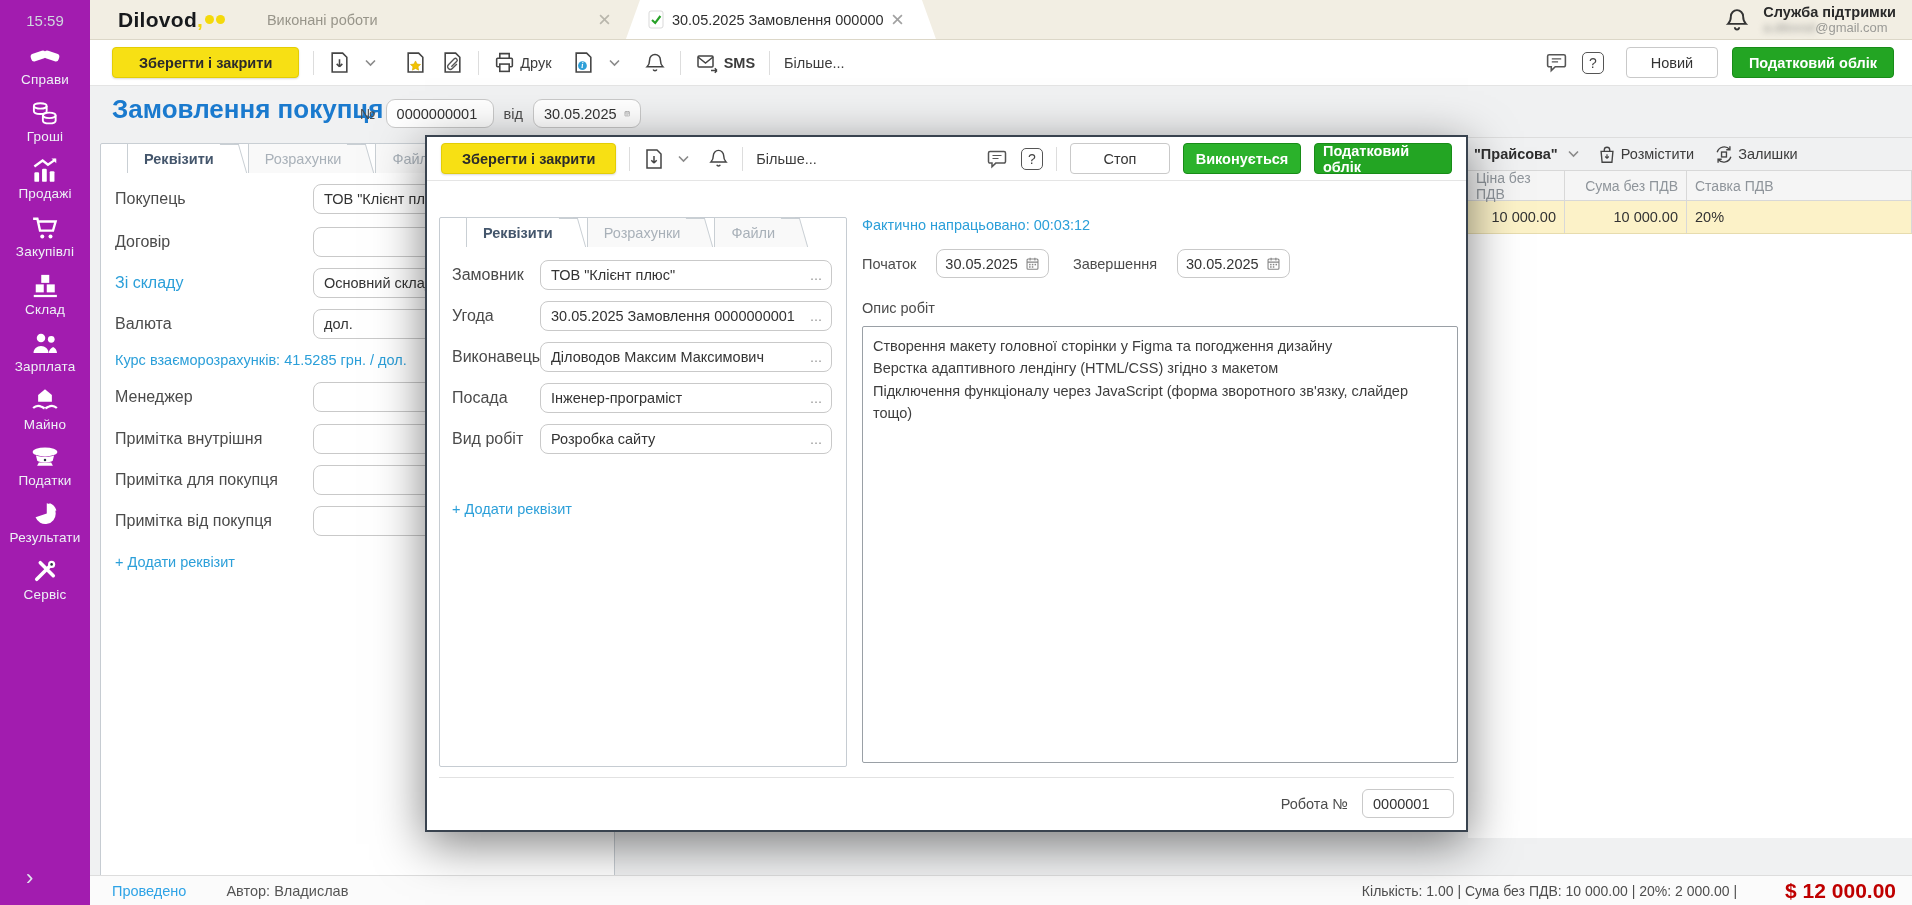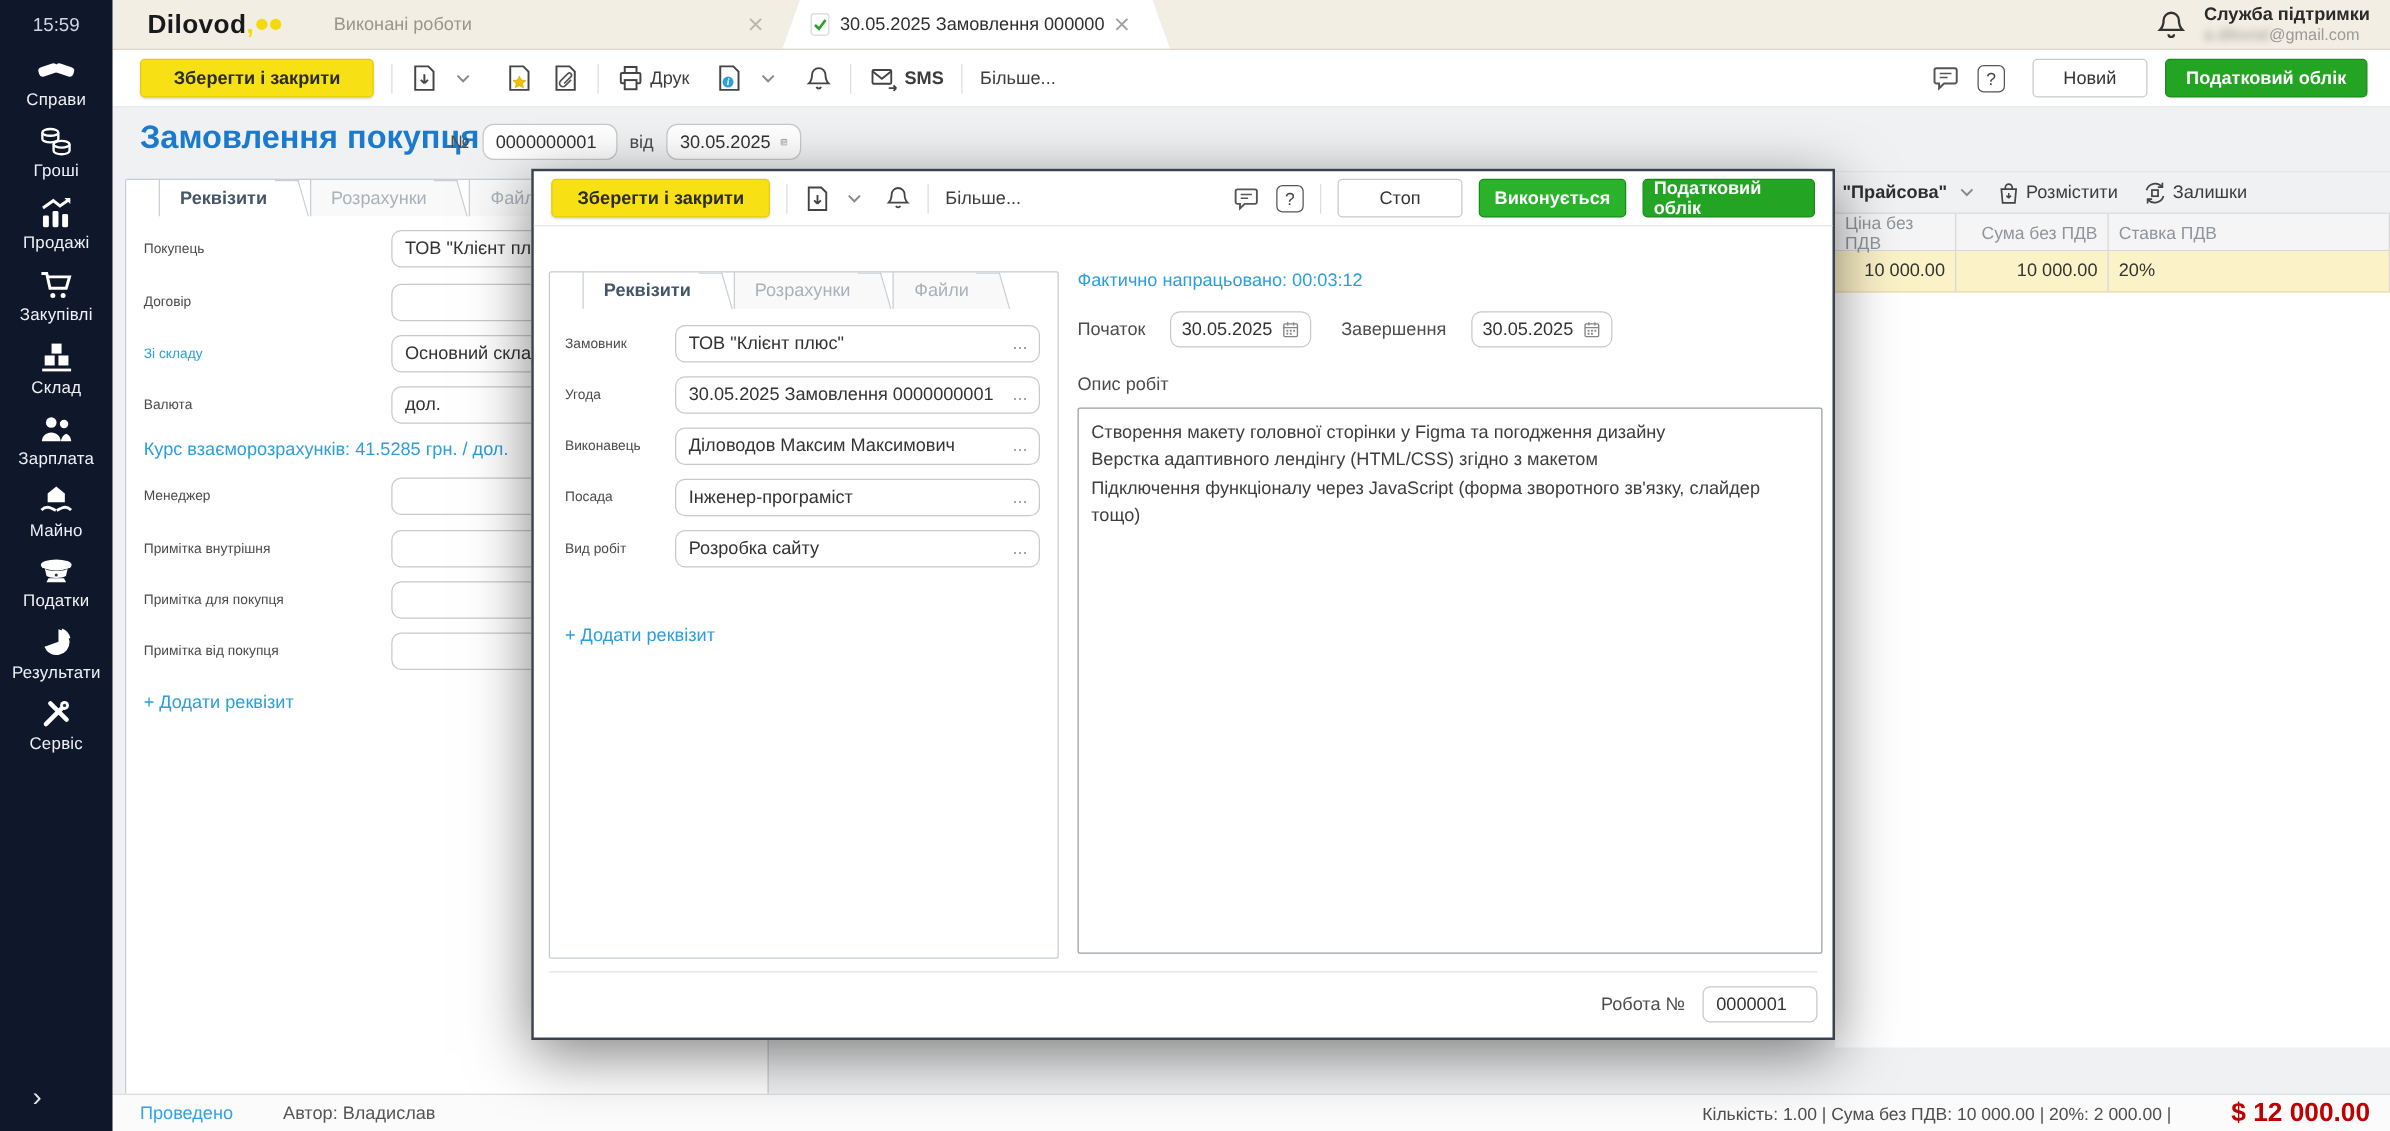--- a/index.html
+++ b/index.html
@@ -1,20 +1,20 @@
 <!DOCTYPE html>
 <html><head>
 <meta charset="utf-8">
 <style>
   *{margin:0;padding:0;box-sizing:border-box}
   html,body{width:1912px;height:905px}
   body{position:relative;overflow:hidden;font-family:"Liberation Sans",sans-serif;font-size:15px;color:#3c3c3c;background:#f0f1f2}
   svg{display:block}
   
-  #sidebar{position:absolute;left:0;top:0;width:90px;height:905px;background:#0f172a;color:#e9edf2;z-index:30}
+  #sidebar{position:absolute;left:0;top:0;width:90px;height:905px;background:#a21caf;color:#e9edf2;z-index:30}
   #sidebar .time{text-align:center;padding-top:12px;font-size:15px;color:#cfd6de}
   #sidebar .items{display:flex;flex-direction:column;align-items:center;margin-top:14px;gap:13px}
   .nav-item{display:flex;flex-direction:column;align-items:center;gap:3px;cursor:pointer;width:112px}
   .nav-item .lbl{font-size:13.5px;color:#eef2f6;letter-spacing:.2px}
   #collapse{position:absolute;left:26px;bottom:14px;font-size:22px;color:#dfe5ec;cursor:pointer}
   
   #topbar{position:absolute;left:90px;top:0;width:1822px;height:40px;background:#f2eee3;border-bottom:1px solid #dcd7c8;display:flex;align-items:stretch;z-index:5}
   #logo{display:flex;align-items:center;padding:0 26px 0 28px}
   #logo .word{font-size:21px;font-weight:bold;color:#17191c;letter-spacing:.3px}
   #logo .comma{font-size:21px;font-weight:bold;color:#f4d90b}
@@ -44,21 +44,21 @@
   .inbox{background:#fff;border:1px solid #c9c9c9;border-radius:9px;height:29px;display:flex;align-items:center;padding:0 10px;font-size:14.5px;color:#333}
   .lab{color:#4c4c4c;font-size:14.5px}
   
   .ftabs{display:flex;align-items:flex-end;height:30px;padding-left:26px;position:relative}
   .ftab{position:relative;height:30px;line-height:30px;padding:0 20px 0 16px;font-size:14.5px;color:#a9b1b9;background:#f9f9f9;border-top:1px solid #c9cfd4;border-left:1px solid #c9cfd4;cursor:pointer;margin-right:14px}
   .ftab::after{content:'';position:absolute;top:0;bottom:0;right:-9px;width:18px;background:inherit;border-right:1px solid #c9cfd4;border-top:1px solid #c9cfd4;transform:skewX(16deg)}
   .ftab.on{background:#fff;color:#44566c;font-weight:bold;z-index:2}
   
   #order-panel{position:absolute;left:10px;top:57px;width:515px;height:776px;background:#fff;border:1px solid #c6ccd2;border-radius:2px}
   .frow{position:absolute;left:0;width:100%;height:30px}
-  .flabel{position:absolute;left:14px;line-height:30px;font-size:11px;color:#4b4b4b;white-space:nowrap}
+  .flabel{position:absolute;left:14px;line-height:30px;font-size:16px;color:#4b4b4b;white-space:nowrap}
   .flabel.link{color:#2b9fd9;cursor:pointer}
   .finput{position:absolute;left:212px;width:296px;height:30px;background:#fff;border:1px solid #c9c9c9;border-radius:8px;padding:0 26px 0 10px;line-height:28px;font-size:14.5px;color:#333;white-space:nowrap;overflow:hidden}
   .finput.ell::after{content:'...';position:absolute;right:9px;top:0;color:#9a9a9a}
   .blue-note{position:absolute;left:14px;color:#2b9fd9;font-size:14.5px;cursor:pointer;white-space:nowrap}
   .add-link{color:#2b9fd9;font-size:14.5px;cursor:pointer;position:absolute;left:14px}
   
   #items-panel{position:absolute;left:1378px;top:51px;width:444px;height:701px;background:#fff;border-top:1px solid #ddd}
   #items-toolbar{display:flex;align-items:center;gap:10px;height:32px;padding:0 0 0 6px;background:#f0f1f2;font-size:14.5px;color:#2f2f2f}
   #items-toolbar .ddname{font-weight:bold}
   .thead{display:flex;height:31px;border-top:1px solid #d8d8d8;border-bottom:1px solid #d8d8d8;background:#f5f5f5;color:#8f959b;font-size:14px}

